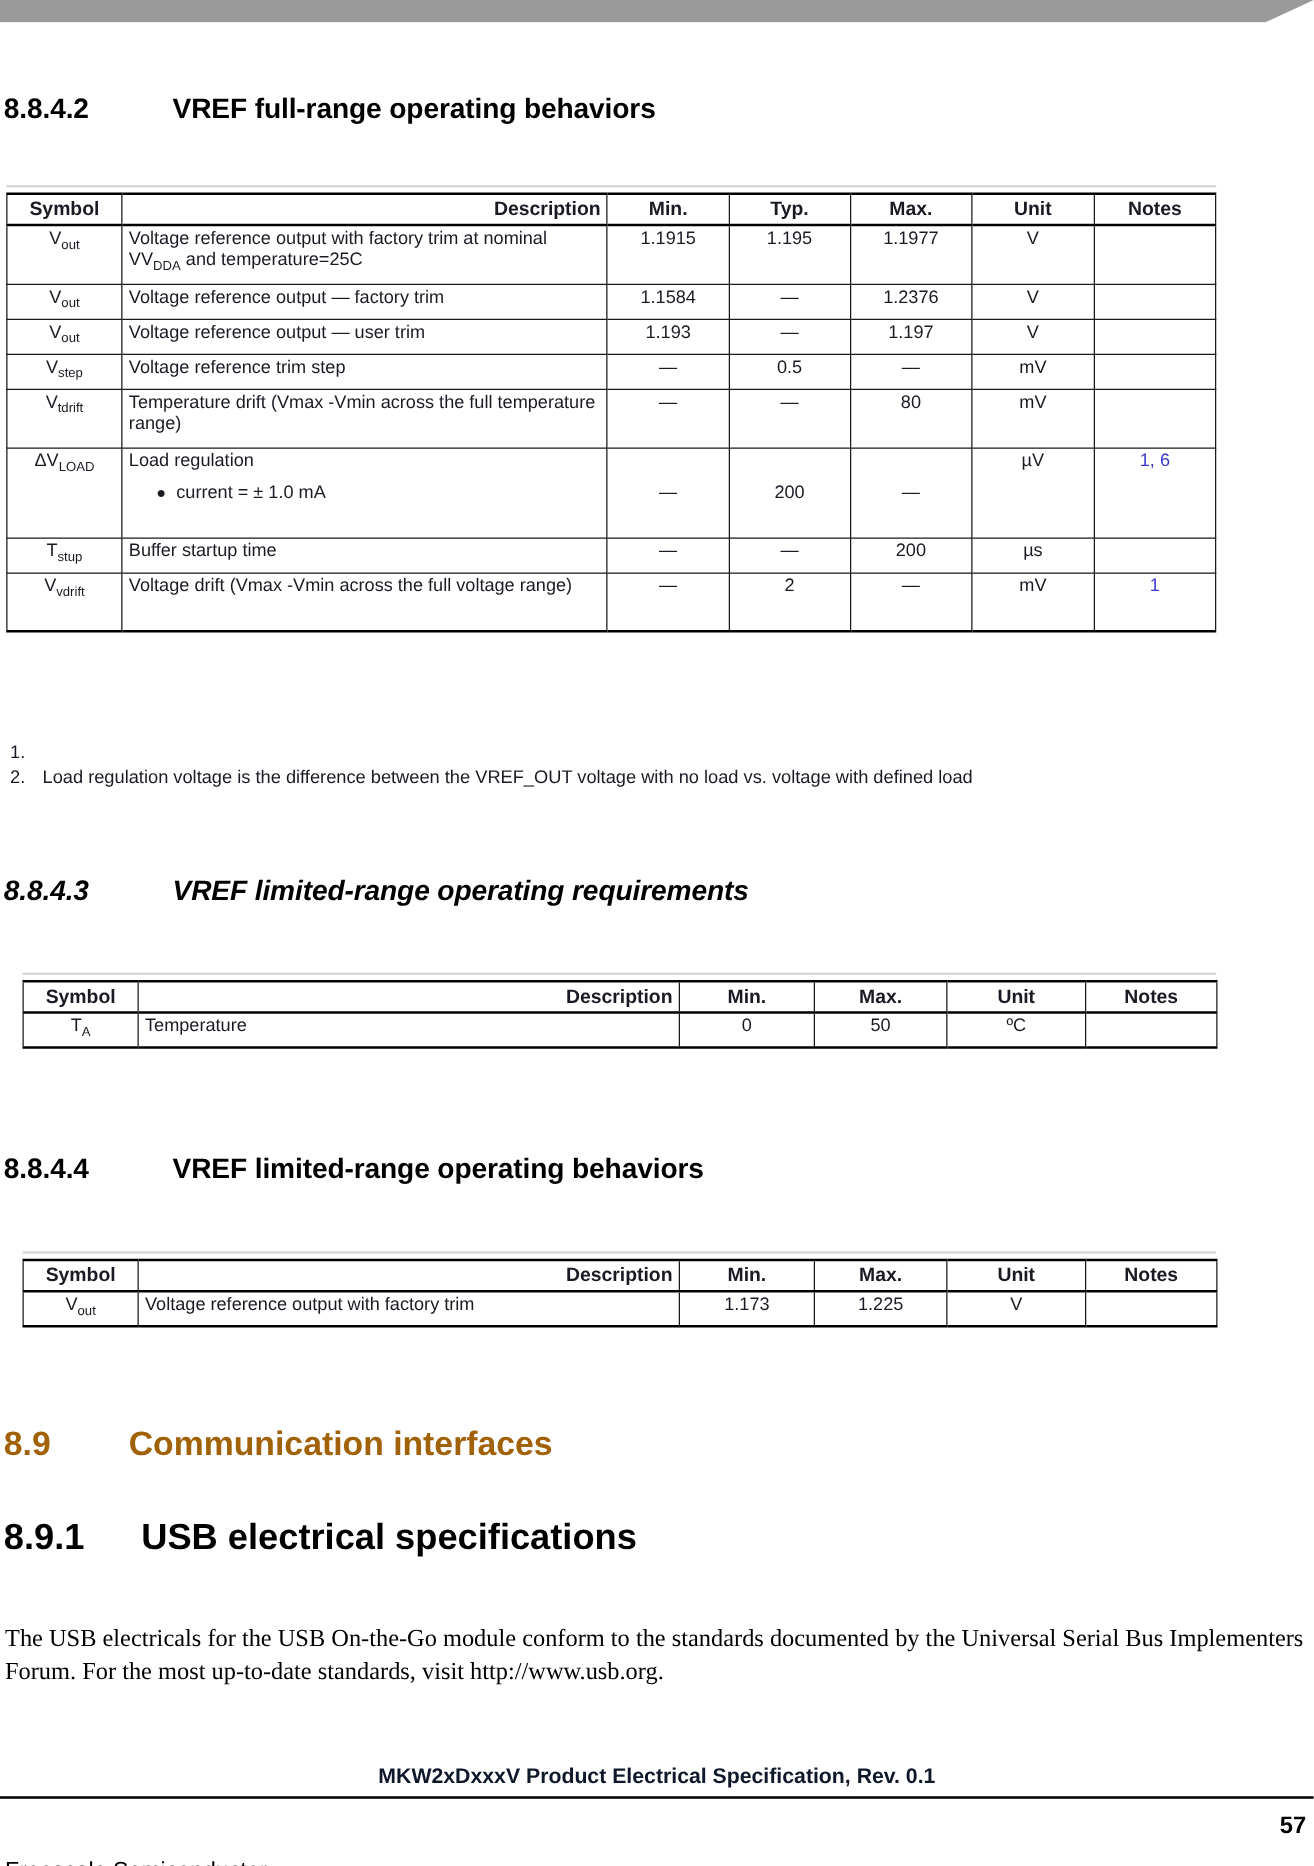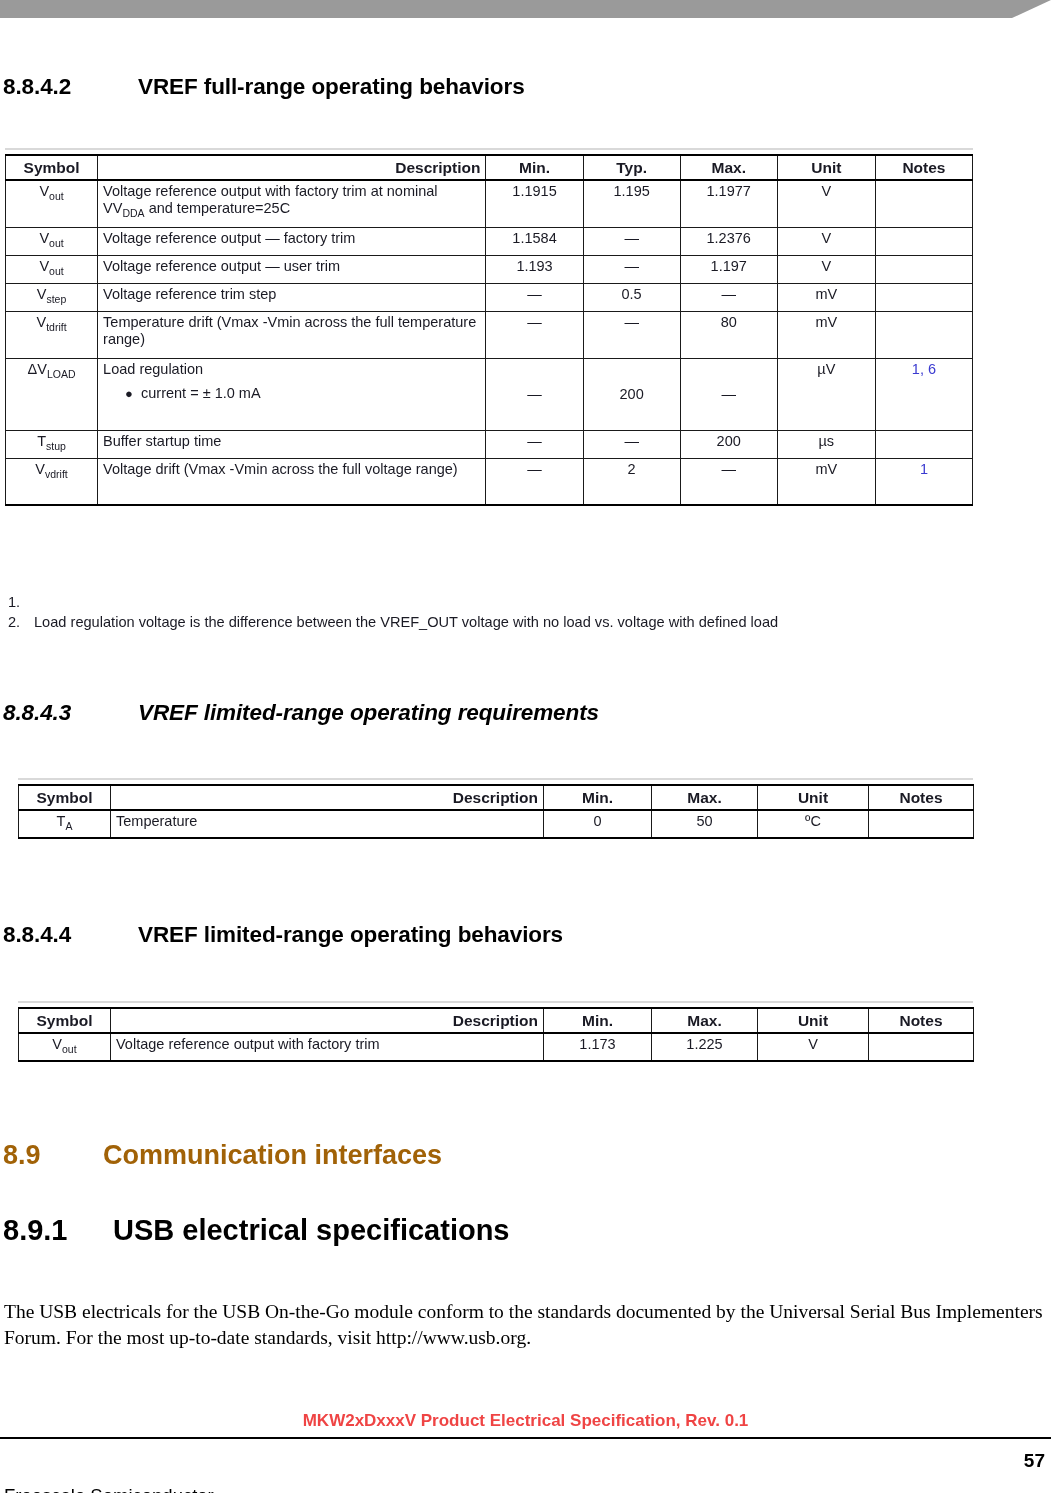--- a/index.html
+++ b/index.html
@@ -130,21 +130,21 @@
   }
   .footnotes .fn .mark { width: 26px; flex: none; }
 
   
   .footer-title {
     position: absolute;
     width: 1051px;
     text-align: center;
     font-weight: bold;
     font-size: 17px;
-    color: #ef4444;
+    color: #0f172a;
   }
   .footer-rule {
     position: absolute;
     left: 0;
     width: 1051px;
     height: 2px;
     background: #000;
   }
   .footer-left {
     position: absolute;

